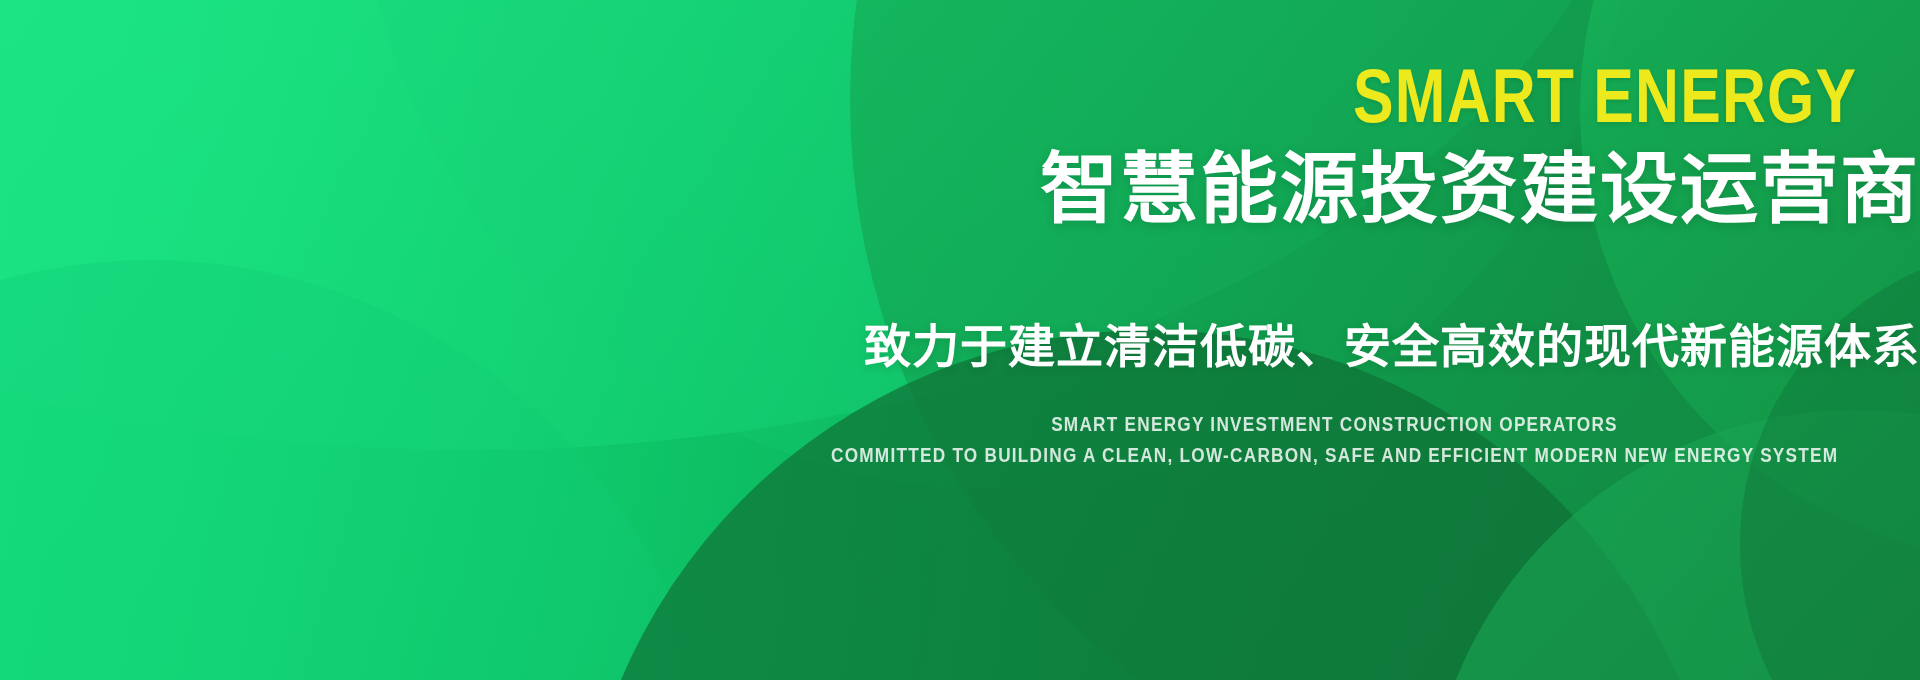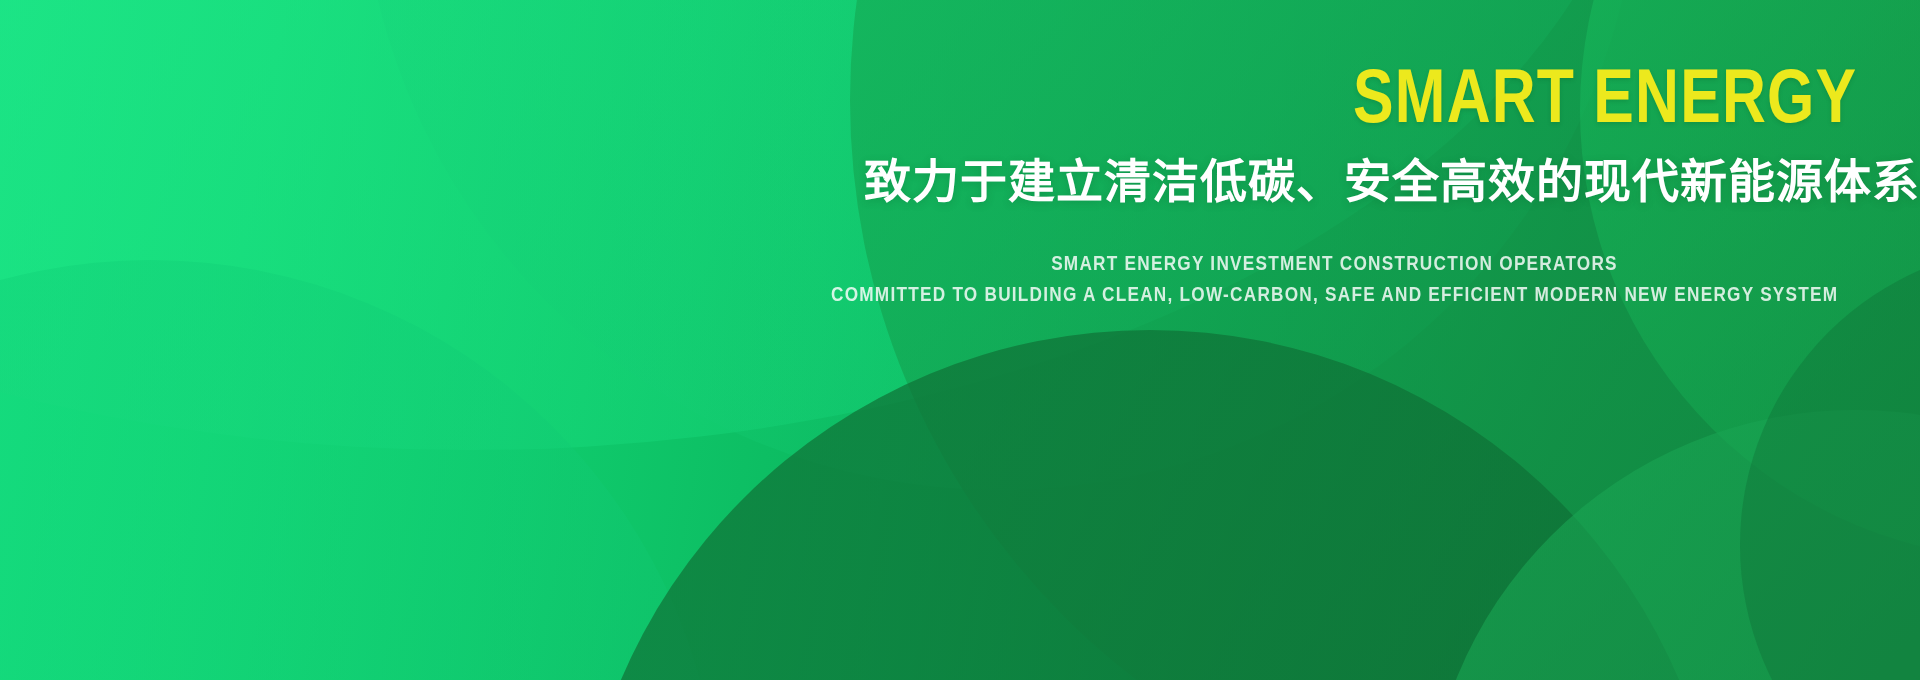--- a/index.html
+++ b/index.html
@@ -69,22 +69,22 @@
     font-size: 78px;
     line-height: 1.06;
     font-weight: 700;
     letter-spacing: 2px;
     color: #ffffff;
     white-space: nowrap;
     text-shadow: 0 3px 10px rgba(0, 70, 30, 0.22);
   }
 
   .subline {
-    margin-top: 26px;
-    font-family: Liberation Mono, monospace;
+    margin-top: 38px;
+    font-family: Liberation Sans, sans-serif;
     font-size: 47px;
     line-height: 1.1;
     font-weight: 700;
     letter-spacing: 1px;
     color: #ffffff;
     white-space: nowrap;
     text-shadow: 0 2px 8px rgba(0, 70, 30, 0.20);
   }
 
   .en-lines {
@@ -157,20 +157,21 @@
 
     <circle cx="1855" cy="840" r="430" fill="url(#gBotRight)"></circle>
 
     <circle cx="2040" cy="545" r="300" fill="#0E6B33" opacity="0.35"></circle>
   </svg>
 
   <div class="content">
 
     <div class="eyebrow">SMART ENERGY</div>
 
+    <h1 class="headline">智慧能源投资建设运营商</h1>
 
     <h2 class="subline">致力于建立清洁低碳、安全高效的现代新能源体系</h2>
 
     <div class="en-lines">
       <div class="en-line">SMART ENERGY INVESTMENT CONSTRUCTION OPERATORS</div>
       <div class="en-line">COMMITTED TO BUILDING A CLEAN, LOW-CARBON, SAFE AND EFFICIENT MODERN NEW ENERGY SYSTEM</div>
     </div>
 
   </div>
 </div>

